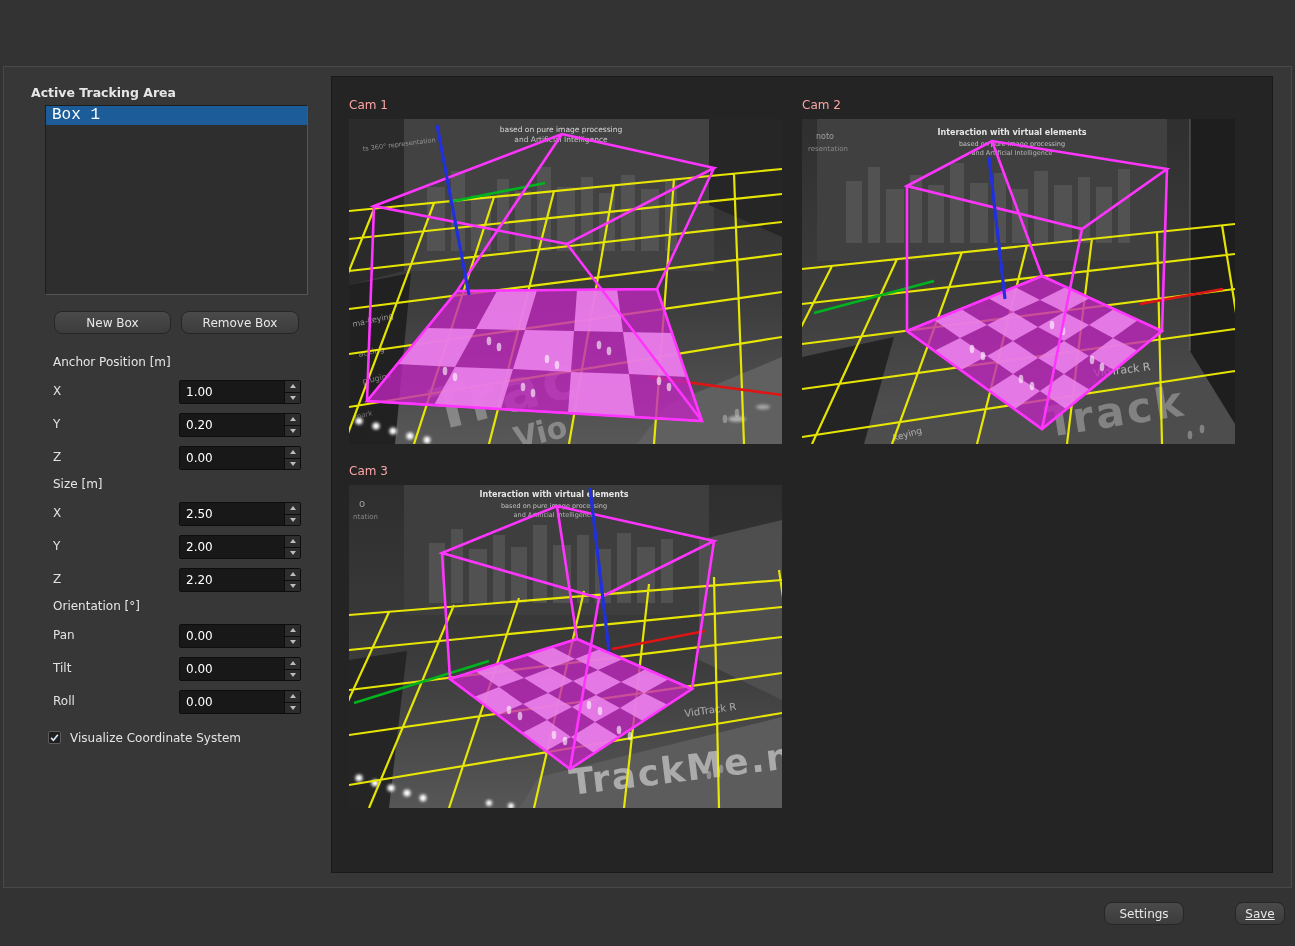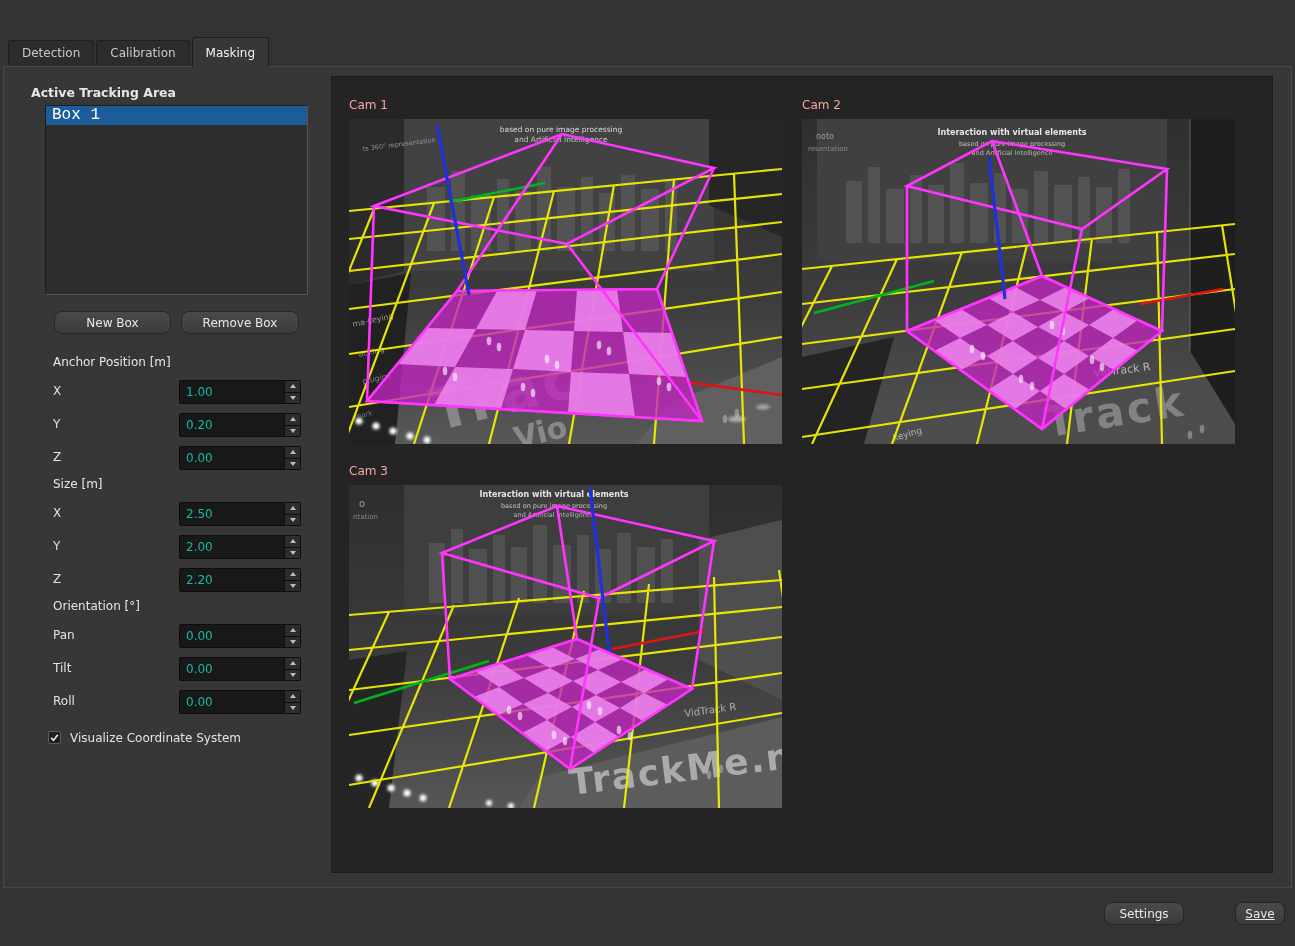--- a/index.html
+++ b/index.html
@@ -46,21 +46,21 @@
 
   .btn { position:absolute; height:23px; background:linear-gradient(#4a4a4a,#3c3c3c);
     border:1px solid #262626; border-radius:8px; color:#e8e8e8; font-size:12px;
     font-family:inherit; text-align:center; line-height:20px; padding:0; }
 
   .frow { position:absolute; left:49px; width:248px; height:24px; }
   .flabel { position:absolute; left:0; top:4px; color:#e2e2e2; }
   .spin { position:absolute; left:126px; top:0; width:122px; height:24px; display:flex;
     background:#181818; border:1px solid #0d0d0d; border-radius:2px; }
   .spin-val { flex:1; min-width:0; background:transparent; border:none; outline:none;
-    color:#14b8a6; font-size:12px; padding:0 6px; font-family:inherit; }
+    color:#ffffff; font-size:12px; padding:0 6px; font-family:inherit; }
   .spin-btns { width:16px; display:flex; flex-direction:column; border-left:1px solid #0d0d0d; }
   .spin-up,.spin-down { flex:1; background:#2d2d2d; display:flex; align-items:center; justify-content:center; }
   .spin-up { border-bottom:1px solid #0d0d0d; }
   .tri-up { width:0; height:0; border-left:3.5px solid transparent; border-right:3.5px solid transparent; border-bottom:4px solid #bdbdbd; }
   .tri-down { width:0; height:0; border-left:3.5px solid transparent; border-right:3.5px solid transparent; border-top:4px solid #bdbdbd; }
 
   .cbrow { position:absolute; display:flex; gap:9px; }
   .cbox { width:13px; height:13px; background:#1e1e1e; border:1px solid #5d5d5d; border-radius:2px;
     display:flex; align-items:center; justify-content:center; }
 
@@ -71,25 +71,20 @@
   .cam-label { color:#fca5a5; font-size:12px; height:15px; margin-bottom:6px; }
   .cam-view { width:433px; background:#2f2f2f; line-height:0; }
   .camsvg text { font-family:"DejaVu Sans","Liberation Sans",sans-serif; }
 </style>
 </head>
 <body>
 
 <div class="app">
 
 
-  <div class="tabbar">
-    <div class="tab">Detection</div>
-    <div class="tab">Calibration</div>
-    <div class="tab active">Masking</div>
-  </div>
 
   <div class="pane">
 
     <div class="h hb" style="left:27px; top:18px;">Active Tracking Area</div>
 
     <div class="list">
       <div class="list-item selected">Box 1</div>
     </div>
 
     <button class="btn" style="left:50px; top:244px; width:117px;">New Box</button>

